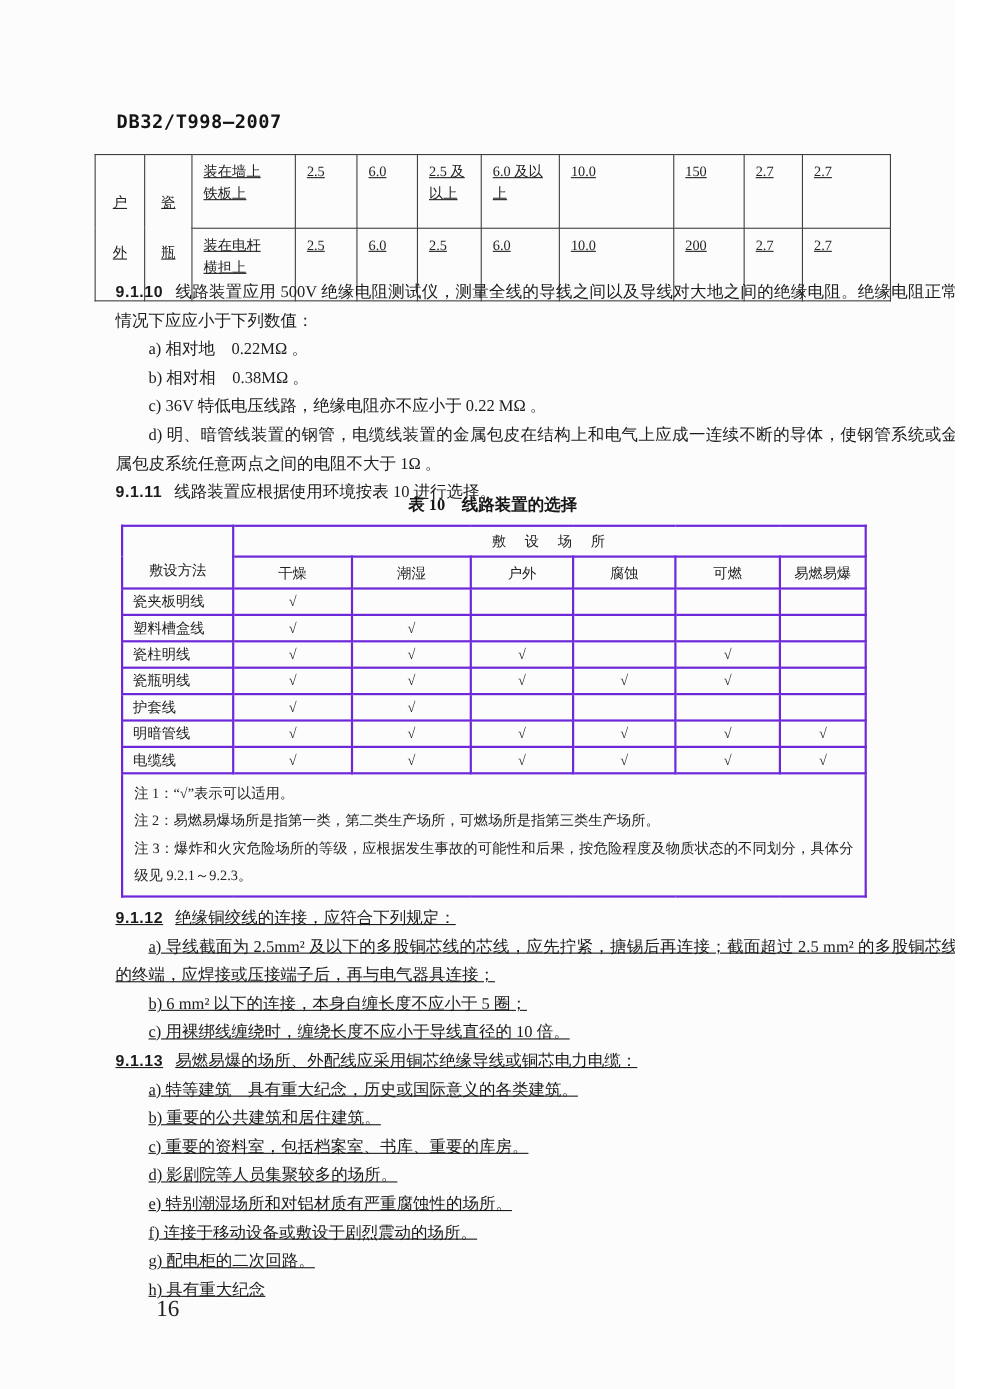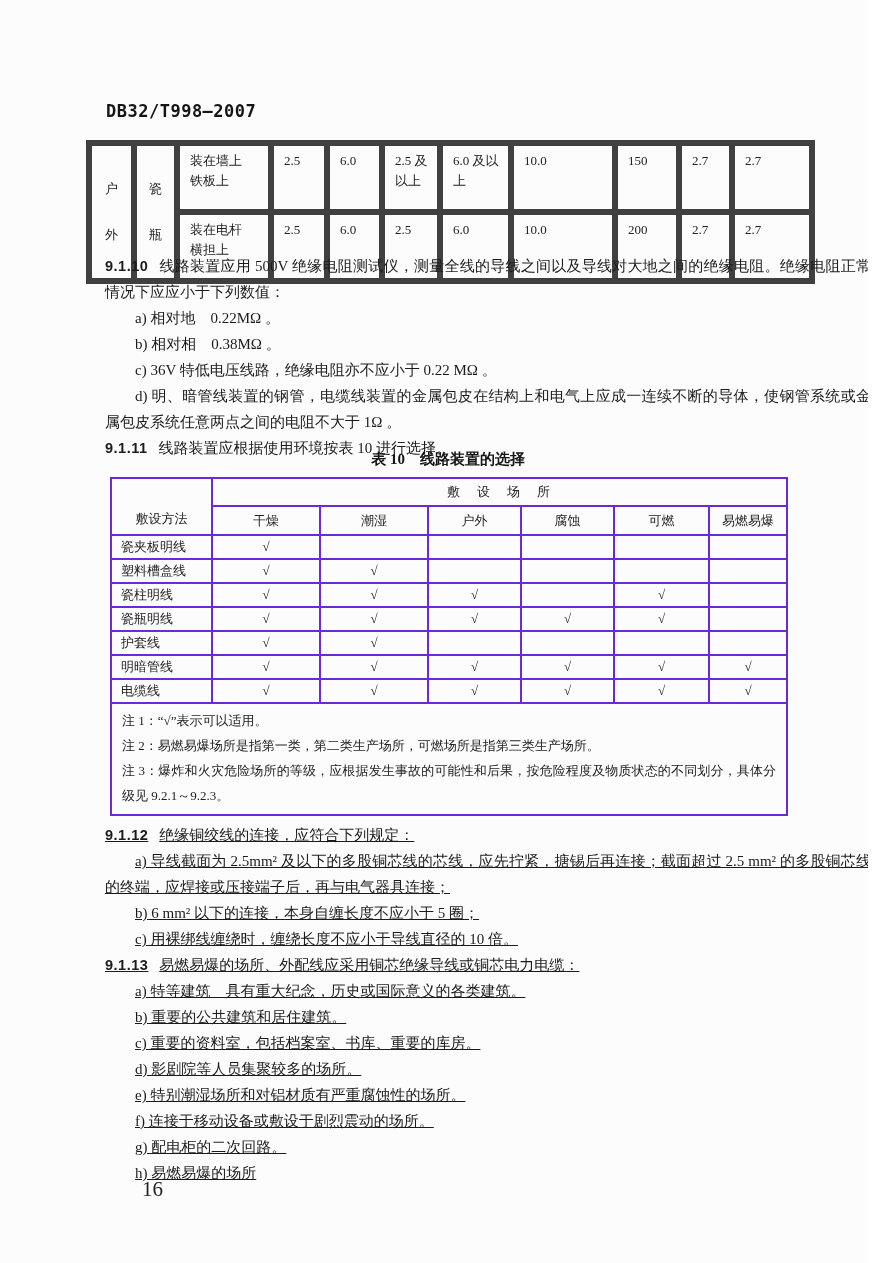--- a/index.html
+++ b/index.html
@@ -4,22 +4,22 @@
 <style>
   html,body{margin:0;padding:0;background:#ffffff;}
   .page{position:relative;width:868px;height:1263px;background:#fcfcfc;overflow:hidden;
         font-family:"Liberation Serif","DejaVu Serif",serif;color:#1c1c1c;}
   .doc-header{position:absolute;left:106px;top:101px;
         font-family:"DejaVu Sans Mono","Liberation Sans",sans-serif;
         font-weight:bold;font-size:17px;letter-spacing:0.5px;color:#151515;}
   
   .spec-table{position:absolute;left:86px;top:140px;width:723px;border-collapse:collapse;
         table-layout:fixed;font-size:13px;line-height:20px;color:#222;}
-  .spec-table td{border:6px solid #404040;vertical-align:top;padding:5px 3px 2px 10px;
-        white-space:pre-line;}
+  .spec-table td{border:1px solid #404040;vertical-align:top;padding:5px 3px 2px 10px;
+        white-space:pre-line;text-decoration:underline;}
   .spec-table tr{height:46px;}
   .spec-table td.vcell{padding:0;}
   .vwrap{display:flex;flex-direction:column;justify-content:space-around;align-items:center;
         height:92px;}
   
   .text-block{position:absolute;left:105px;width:766px;font-size:15px;line-height:26px;
         text-align:justify;color:#1b1b1b;}
   .tb1{top:253px;}
   .tb2{top:822px;text-decoration:underline;}
   .text-block p{margin:0;}
@@ -226,18 +226,18 @@
     <p class="clause">
       <b class="cnum">9.1.13</b><span>易燃易爆的场所、外配线应采用铜芯绝缘导线或铜芯电力电缆：</span>
     </p>
     <p class="item">a) 特等建筑　具有重大纪念，历史或国际意义的各类建筑。</p>
     <p class="item">b) 重要的公共建筑和居住建筑。</p>
     <p class="item">c) 重要的资料室，包括档案室、书库、重要的库房。</p>
     <p class="item">d) 影剧院等人员集聚较多的场所。</p>
     <p class="item">e) 特别潮湿场所和对铝材质有严重腐蚀性的场所。</p>
     <p class="item">f) 连接于移动设备或敷设于剧烈震动的场所。</p>
     <p class="item">g) 配电柜的二次回路。</p>
-    <p class="item">h) 易燃易爆的场所</p>
+    <p class="item">h) 具有重大纪念</p>
   </div>
 
   <div class="page-number">16</div>
 
 </div>
 
 </body></html>

